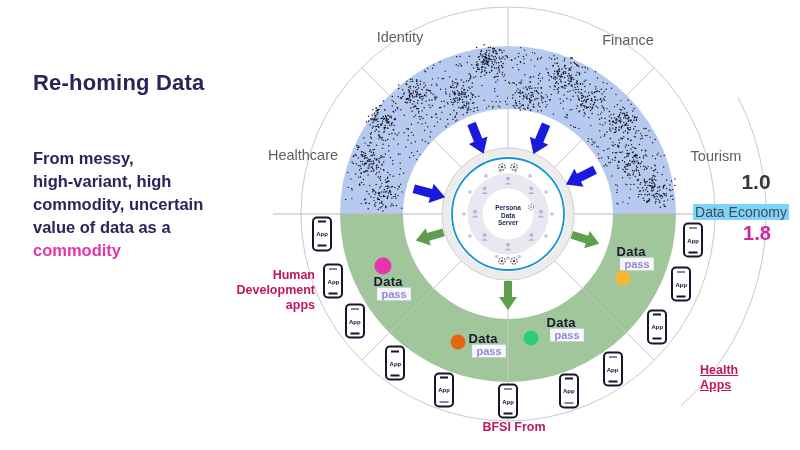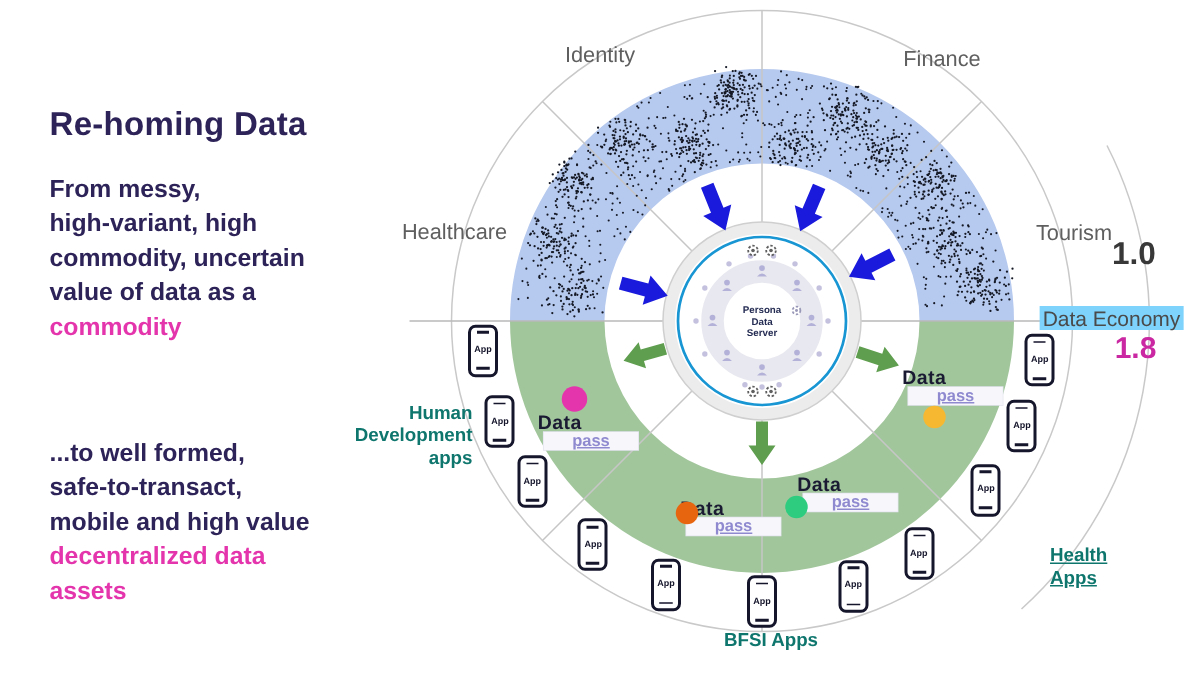--- a/index.html
+++ b/index.html
@@ -1,45 +1,45 @@
 <!DOCTYPE html>
 <html><head>
 <meta charset="utf-8">
 <style>
   html,body{margin:0;padding:0;background:#fff;}
   .stage{position:relative;width:800px;height:450px;background:#fff;overflow:hidden;
          font-family:"Liberation Sans",sans-serif;}
   
   .lp-title{position:absolute;left:33px;top:70px;font-size:22px;font-weight:700;
             color:#2d2358;letter-spacing:.2px;}
-  .lp-block{position:absolute;left:33px;width:225px;}
+  .lp-block{position:absolute;left:33px;width:225px;margin-top:32px;}
   .lp-p1{top:115px;}
   .lp-p2{top:291px;}
   .ln{font-size:16.5px;font-weight:700;color:#2d2358;line-height:23px;}
   .pink{color:#e435ad;}
   
   #dsvg{position:absolute;left:0;top:0;}
   .dlabel{position:absolute;transform:translate(-50%,-50%);font-size:14.5px;font-weight:400;
           color:#5f5f5f;white-space:nowrap;}
-  .eco10{left:756px;top:170px;font-size:21px;font-weight:700;color:#383838;}
+  .eco10{left:756px;top:182px;font-size:21px;font-weight:700;color:#383838;}
   .ecolabel{left:741px;top:212px;font-size:14px;color:#4a4a4a;background:#7dd3fc;padding:0 2px;}
   .eco20{left:757px;top:233px;font-size:20px;font-weight:700;color:#ca28a2;}
-  .grp{position:absolute;font-size:12.5px;font-weight:700;color:#0f766e;line-height:15px;}
+  .grp{position:absolute;font-size:12.5px;font-weight:700;color:#be185d;line-height:15px;}
   .grp-human{left:233px;top:268px;width:82px;text-align:right;}
   .grp-health{left:700px;top:363px;text-decoration:underline;}
   .grp-bfsi{left:514px;top:427px;transform:translate(-50%,-50%);white-space:nowrap;}
   
   .hub-text{position:absolute;left:508px;top:215px;transform:translate(-50%,-50%);
             width:60px;text-align:center;font-size:6.5px;font-weight:700;color:#242b52;
             line-height:7.5px;}
   
   .datapass{position:absolute;transform:translate(-50%,-50%);}
   .dp1{font-size:13px;font-weight:800;color:#1a1a33;letter-spacing:.3px;}
   .dp2{font-size:11px;font-weight:700;color:#8f8ad0;background:#f6f6fb;
-       box-shadow:0 0 0 .5px #e4e4f0;padding:0 19px;margin:-1px 0 0 4px;width:max-content;text-decoration:underline;}
+       box-shadow:0 0 0 .5px #e4e4f0;padding:0 4px;margin:-1px 0 0 4px;width:max-content;}
   
   .cdot{position:absolute;border-radius:50%;transform:translate(-50%,-50%);}
   #dot-pink{left:383px;top:266px;width:17px;height:17px;}
   #dot-orange{left:458px;top:342px;width:15px;height:15px;}
   #dot-green{left:531px;top:338px;width:15px;height:15px;}
   #dot-yellow{left:623px;top:278px;width:15px;height:15px;}
   
   .phone{position:absolute;width:20px;height:35px;border:2.2px solid #15152c;border-radius:5px;
          background:#fff;transform:translate(-50%,-50%);box-sizing:border-box;}
   .phone::before{content:"";position:absolute;top:2.5px;left:50%;transform:translateX(-50%);
@@ -57,27 +57,20 @@
   <div class="lp-title">Re-homing Data</div>
 
   <div class="lp-block lp-p1">
     <div class="ln">From messy,</div>
     <div class="ln">high-variant, high</div>
     <div class="ln">commodity, uncertain</div>
     <div class="ln">value of data as a</div>
     <div class="ln pink">commodity</div>
   </div>
 
-  <div class="lp-block lp-p2">
-    <div class="ln">...to well formed,</div>
-    <div class="ln">safe-to-transact,</div>
-    <div class="ln">mobile and high value</div>
-    <div class="ln pink">decentralized data</div>
-    <div class="ln pink">assets</div>
-  </div>
 
   <svg id="dsvg" width="800" height="450" viewBox="0 0 800 450">
       <circle cx="508" cy="214" r="207" fill="none" stroke="#c9c9c9" stroke-width="1"></circle>
       <path d="M 738 97 A 258 258 0 0 1 681 406" fill="none" stroke="#c9c9c9" stroke-width="1"></path>
       <path d="M 340 214 A 168 168 0 0 1 676 214 L 613 214 A 105 105 0 0 0 403 214 Z" fill="#b6c9ee"></path>
       <path d="M 340 214 A 168 168 0 0 0 676 214 L 613 214 A 105 105 0 0 1 403 214 Z" fill="#a2c69c"></path>
       <line x1="273" y1="214" x2="716" y2="214" stroke="#b9b9b9" stroke-width="1"></line>
       <line x1="554.6690475583122" y1="167.33095244168788" x2="654.3711037056154" y2="67.62889629438467" stroke="#c6c6c6" stroke-width="1"></line>
       <line x1="508" y1="148" x2="508" y2="7" stroke="#c6c6c6" stroke-width="1"></line>
       <line x1="461.3309524416879" y1="167.33095244168786" x2="361.6288962943847" y2="67.62889629438465" stroke="#c6c6c6" stroke-width="1"></line>
@@ -1917,21 +1910,21 @@
 
   <div class="grp grp-human">
     <div>Human</div>
     <div>Development</div>
     <div>apps</div>
   </div>
   <div class="grp grp-health">
     <div>Health</div>
     <div>Apps</div>
   </div>
-  <div class="grp grp-bfsi">BFSI Apps</div>
+  <div class="grp grp-bfsi">BFSI From</div>
 
   <div class="hub-text">
     <div>Persona</div>
     <div>Data</div>
     <div>Server</div>
   </div>
 
   <div class="datapass" style="left:392px;top:287px">
     <div class="dp1">Data</div>
     <div class="dp2">pass</div>

